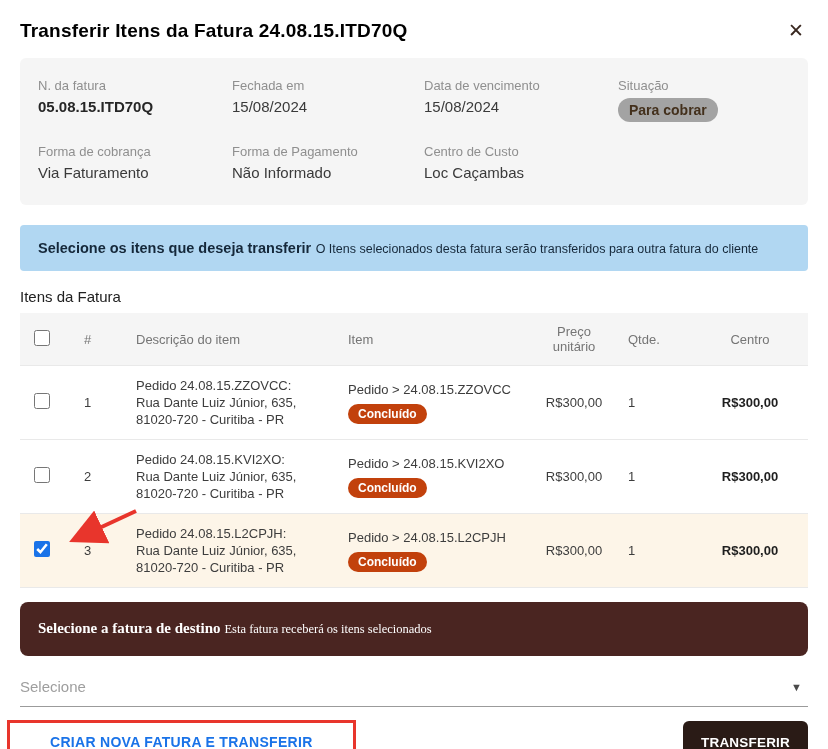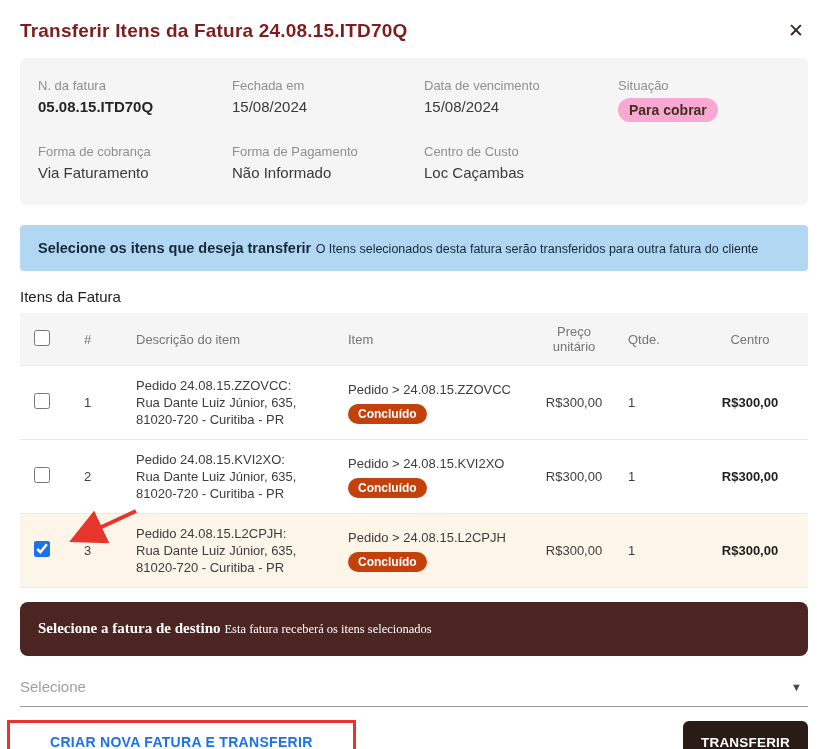--- a/index.html
+++ b/index.html
@@ -8,34 +8,34 @@
     font-family: "Liberation Sans", sans-serif;
     background: #ffffff;
     color: #333;
     overflow: hidden;
     position: relative;
   }
   .modal { padding: 0 20px; }
 
   
   .modal-header { display:flex; justify-content:space-between; align-items:center; padding: 19px 0 16px; }
-  .modal-title { font-size: 19px; font-weight: bold; color: #7f1d1d; letter-spacing: .2px; }
+  .modal-title { font-size: 19px; font-weight: bold; color: #000000; letter-spacing: .2px; }
   .close-btn { background:none; border:none; font-size: 19px; color:#38271f; cursor:pointer; line-height:1; padding:2px 4px; }
 
   
   .summary-card {
     background:#f5f5f5; border-radius:6px;
     padding: 20px 18px 24px;
     display:grid; grid-template-columns: 194px 192px 194px 1fr; row-gap: 22px;
   }
   .field .label { font-size:13px; color:#8f8f8f; margin-bottom:5px; }
   .field .value { font-size:15px; color:#3a3a3a; }
   .field .value.bold { font-weight:bold; color:#262626; }
   .badge-status {
-    display:inline-block; background:#f9a8d4; color:#43301c;
+    display:inline-block; background:#a3a3a3; color:#43301c;
     font-size:14px; font-weight:bold; padding:4px 11px; border-radius:12px;
   }
 
   
   .banner-blue {
     margin-top:20px; background:#b1d7f2; border-radius:4px;
     padding: 14px 18px; color:#15283a;
   }
   .banner-blue .b-title { font-size:14.5px; font-weight:bold; }
   .banner-blue .b-sub { font-size:12.5px; }

